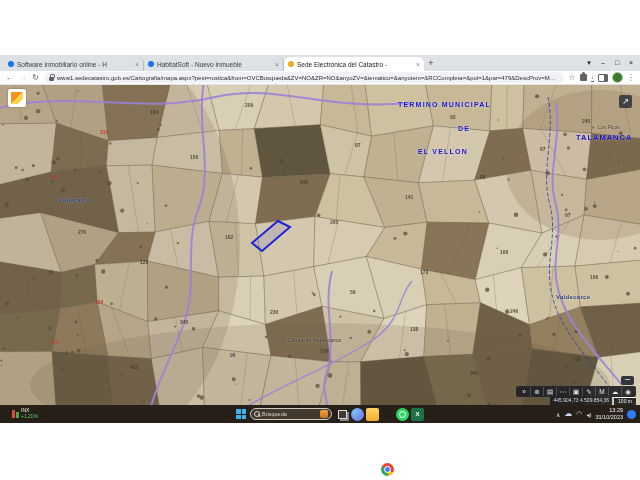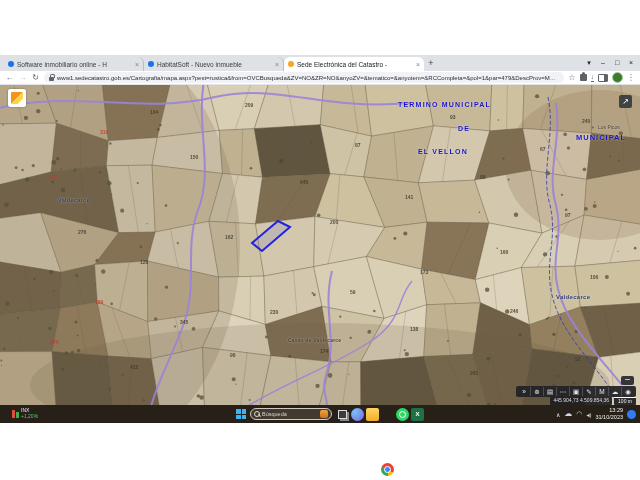--- a/index.html
+++ b/index.html
@@ -409,21 +409,21 @@
           <path d="M246,322 C290,296 330,282 368,258 C404,236 396,214 412,196" stroke-width="1.4"></path>
         </g>
         <path d="M548,12 C556,50 540,86 550,120 C558,154 544,176 552,210 C560,246 590,274 612,306" fill="none" stroke="#2a3bb0" stroke-width="1" stroke-dasharray="4 2" stroke-opacity=".8"></path>
         <polygon points="252,158 278,136 290,142 262,166" fill="rgba(40,40,220,0.10)" stroke="#2222dd" stroke-width="2"></polygon>
       </svg>
 
       <div id="maplabels">
           <div class="map-label" style="left: 398px; top: 16px; font-size: 7px; color: rgb(24, 18, 207); letter-spacing: 1.2px; font-weight: bold;">TERMINO  MUNICIPAL</div>
           <div class="map-label" style="left: 458px; top: 40px; font-size: 7px; color: rgb(24, 18, 207); letter-spacing: 1.2px; font-weight: bold;">DE</div>
           <div class="map-label" style="left: 418px; top: 63px; font-size: 7px; color: rgb(24, 18, 207); letter-spacing: 1.2px; font-weight: bold;">EL VELLON</div>
-          <div class="map-label" style="left: 576px; top: 49px; font-size: 7.5px; color: rgb(24, 18, 207); letter-spacing: 1px; font-weight: bold;">MUNICIPAL</div>
+          <div class="map-label" style="left: 576px; top: 49px; font-size: 7.5px; color: rgb(24, 18, 207); letter-spacing: 1px; font-weight: bold;">TALAMANCA</div>
           <div class="map-label" style="left: 598px; top: 40px; font-size: 5px; color: rgb(69, 64, 58); letter-spacing: 0px; font-weight: normal;">Los Picos</div>
           <div class="map-label" style="left: 556px; top: 209px; font-size: 6px; color: rgb(44, 61, 122); letter-spacing: 0.3px; font-weight: bold;">Valdecarce</div>
           <div class="map-label" style="left: 58px; top: 113px; font-size: 5.5px; color: rgb(44, 61, 122); letter-spacing: 0.3px; font-weight: bold;">Valdecarce</div>
           <div class="map-label" style="left: 288px; top: 253px; font-size: 5px; color: rgb(71, 63, 53); letter-spacing: 0.2px; font-weight: bold;">Casas de Valdecarce</div>
         </div>
       <div id="mapnumbers">
           <span class="pnum" style="left: 150px; top: 25px; color: rgb(60, 58, 47);">104</span>
           <span class="pnum" style="left: 245px; top: 18px; color: rgb(60, 58, 47);">209</span>
           <span class="pnum" style="left: 355px; top: 58px; color: rgb(60, 58, 47);">87</span>
           <span class="pnum" style="left: 450px; top: 30px; color: rgb(60, 58, 47);">93</span>

